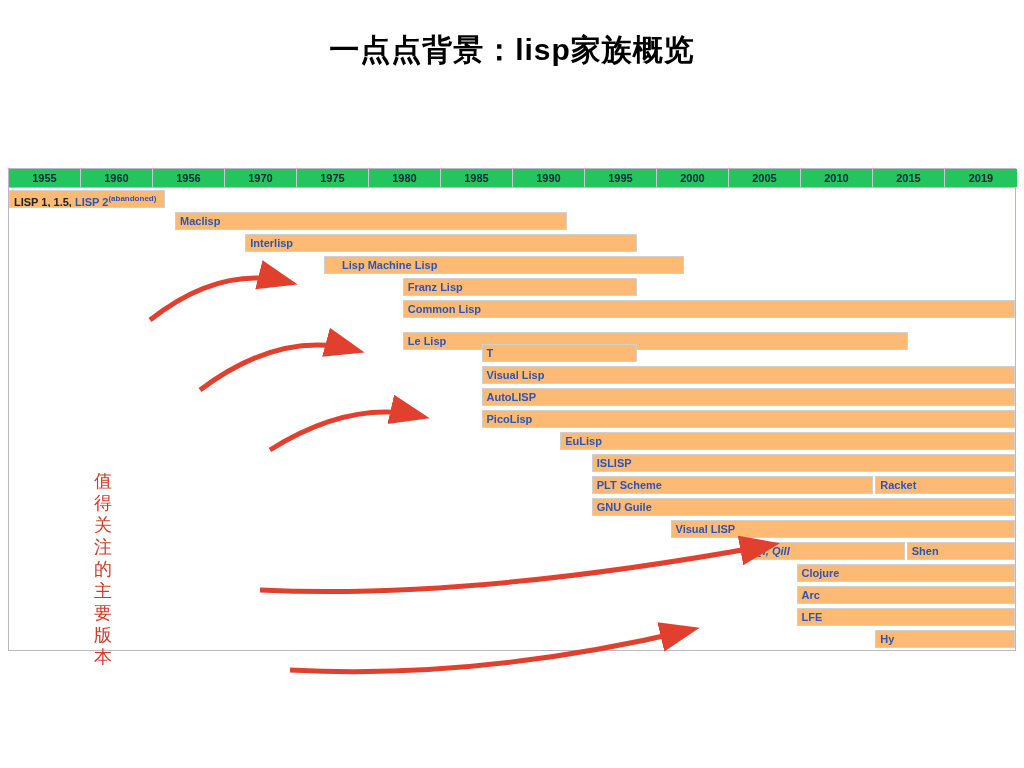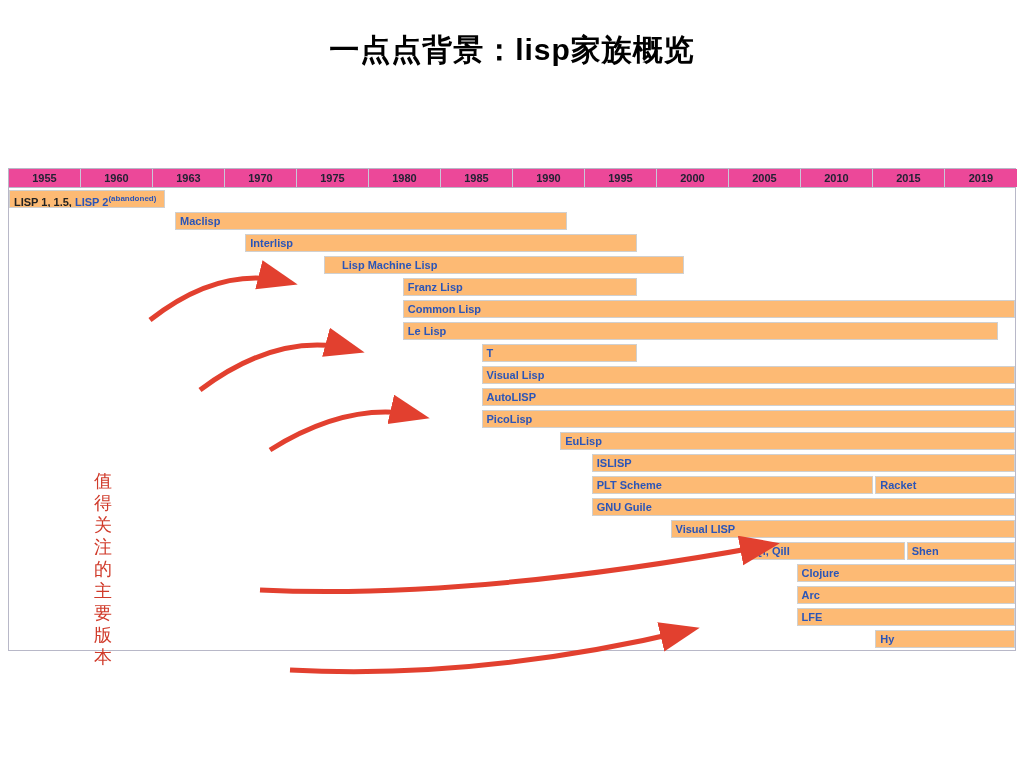--- a/index.html
+++ b/index.html
@@ -33,21 +33,21 @@
     border: 1px solid #b8b8c8;
   }
   .year-cell {
     flex: 0 0 72px;
     height: 18px;
     line-height: 18px;
     font-size: 11px;
     font-weight: bold;
     text-align: center;
     color: #223;
-    background: #ec4899;
+    background: #22c55e;
     border-right: 1px solid #c8c8d8;
   }
   .year-cell:last-child { border-right: none; }
   .timeline {
     position: relative;
     width: 1008px;
     border-left: 1px solid #b8b8c8;
     border-right: 1px solid #b8b8c8;
     border-bottom: 1px solid #b8b8c8;
   }
@@ -92,21 +92,21 @@
 </style>
 </head>
 <body>
 
 <div class="title">一点点背景：lisp家族概览</div>
 
 <div class="chart-wrap">
   <div class="year-row" id="year-row">
       <div class="year-cell">1955</div>
       <div class="year-cell">1960</div>
-      <div class="year-cell">1963</div>
+      <div class="year-cell">1956</div>
       <div class="year-cell">1970</div>
       <div class="year-cell">1975</div>
       <div class="year-cell">1980</div>
       <div class="year-cell">1985</div>
       <div class="year-cell">1990</div>
       <div class="year-cell">1995</div>
       <div class="year-cell">2000</div>
       <div class="year-cell">2005</div>
       <div class="year-cell">2010</div>
       <div class="year-cell">2015</div>
@@ -125,21 +125,21 @@
       <div class="trow">
         <div class="bar" style="left: 315px; width: 360.25px; padding-left: 17px;">Lisp Machine Lisp</div>
       </div>
       <div class="trow">
         <div class="bar" style="left: 393.75px; width: 234.25px;">Franz Lisp</div>
       </div>
       <div class="trow">
         <div class="bar" style="left: 393.75px; width: 612.25px;">Common Lisp</div>
       </div>
       <div class="trow">
-        <div class="bar" style="left: 393.75px; width: 595px;">Le Lisp</div>
+        <div class="bar" style="left: 393.75px; width: 505px; margin-top: 10px;">Le Lisp</div>
       </div>
       <div class="trow">
         <div class="bar" style="left: 472.5px; width: 155.5px;">T</div>
       </div>
       <div class="trow">
         <div class="bar" style="left: 472.5px; width: 533.5px;">Visual Lisp</div>
       </div>
       <div class="trow">
         <div class="bar" style="left: 472.5px; width: 533.5px;">AutoLISP</div>
       </div>
@@ -156,21 +156,21 @@
         <div class="bar" style="left: 582.75px; width: 281.5px;">PLT Scheme</div>
         <div class="bar" style="left: 866.25px; width: 139.75px;">Racket</div>
       </div>
       <div class="trow">
         <div class="bar" style="left: 582.75px; width: 423.25px;">GNU Guile</div>
       </div>
       <div class="trow">
         <div class="bar" style="left: 661.5px; width: 344.5px;">Visual LISP</div>
       </div>
       <div class="trow">
-        <div class="bar" style="left: 740.25px; width: 155.5px;">Qi, QiII</div>
+        <div class="bar" style="left: 740.25px; width: 155.5px; font-style: italic;">Qi, QiII</div>
         <div class="bar" style="left: 897.75px; width: 108.25px;">Shen</div>
       </div>
       <div class="trow">
         <div class="bar" style="left: 787.5px; width: 218.5px;">Clojure</div>
       </div>
       <div class="trow">
         <div class="bar" style="left: 787.5px; width: 218.5px;">Arc</div>
       </div>
       <div class="trow">
         <div class="bar" style="left: 787.5px; width: 218.5px;">LFE</div>

